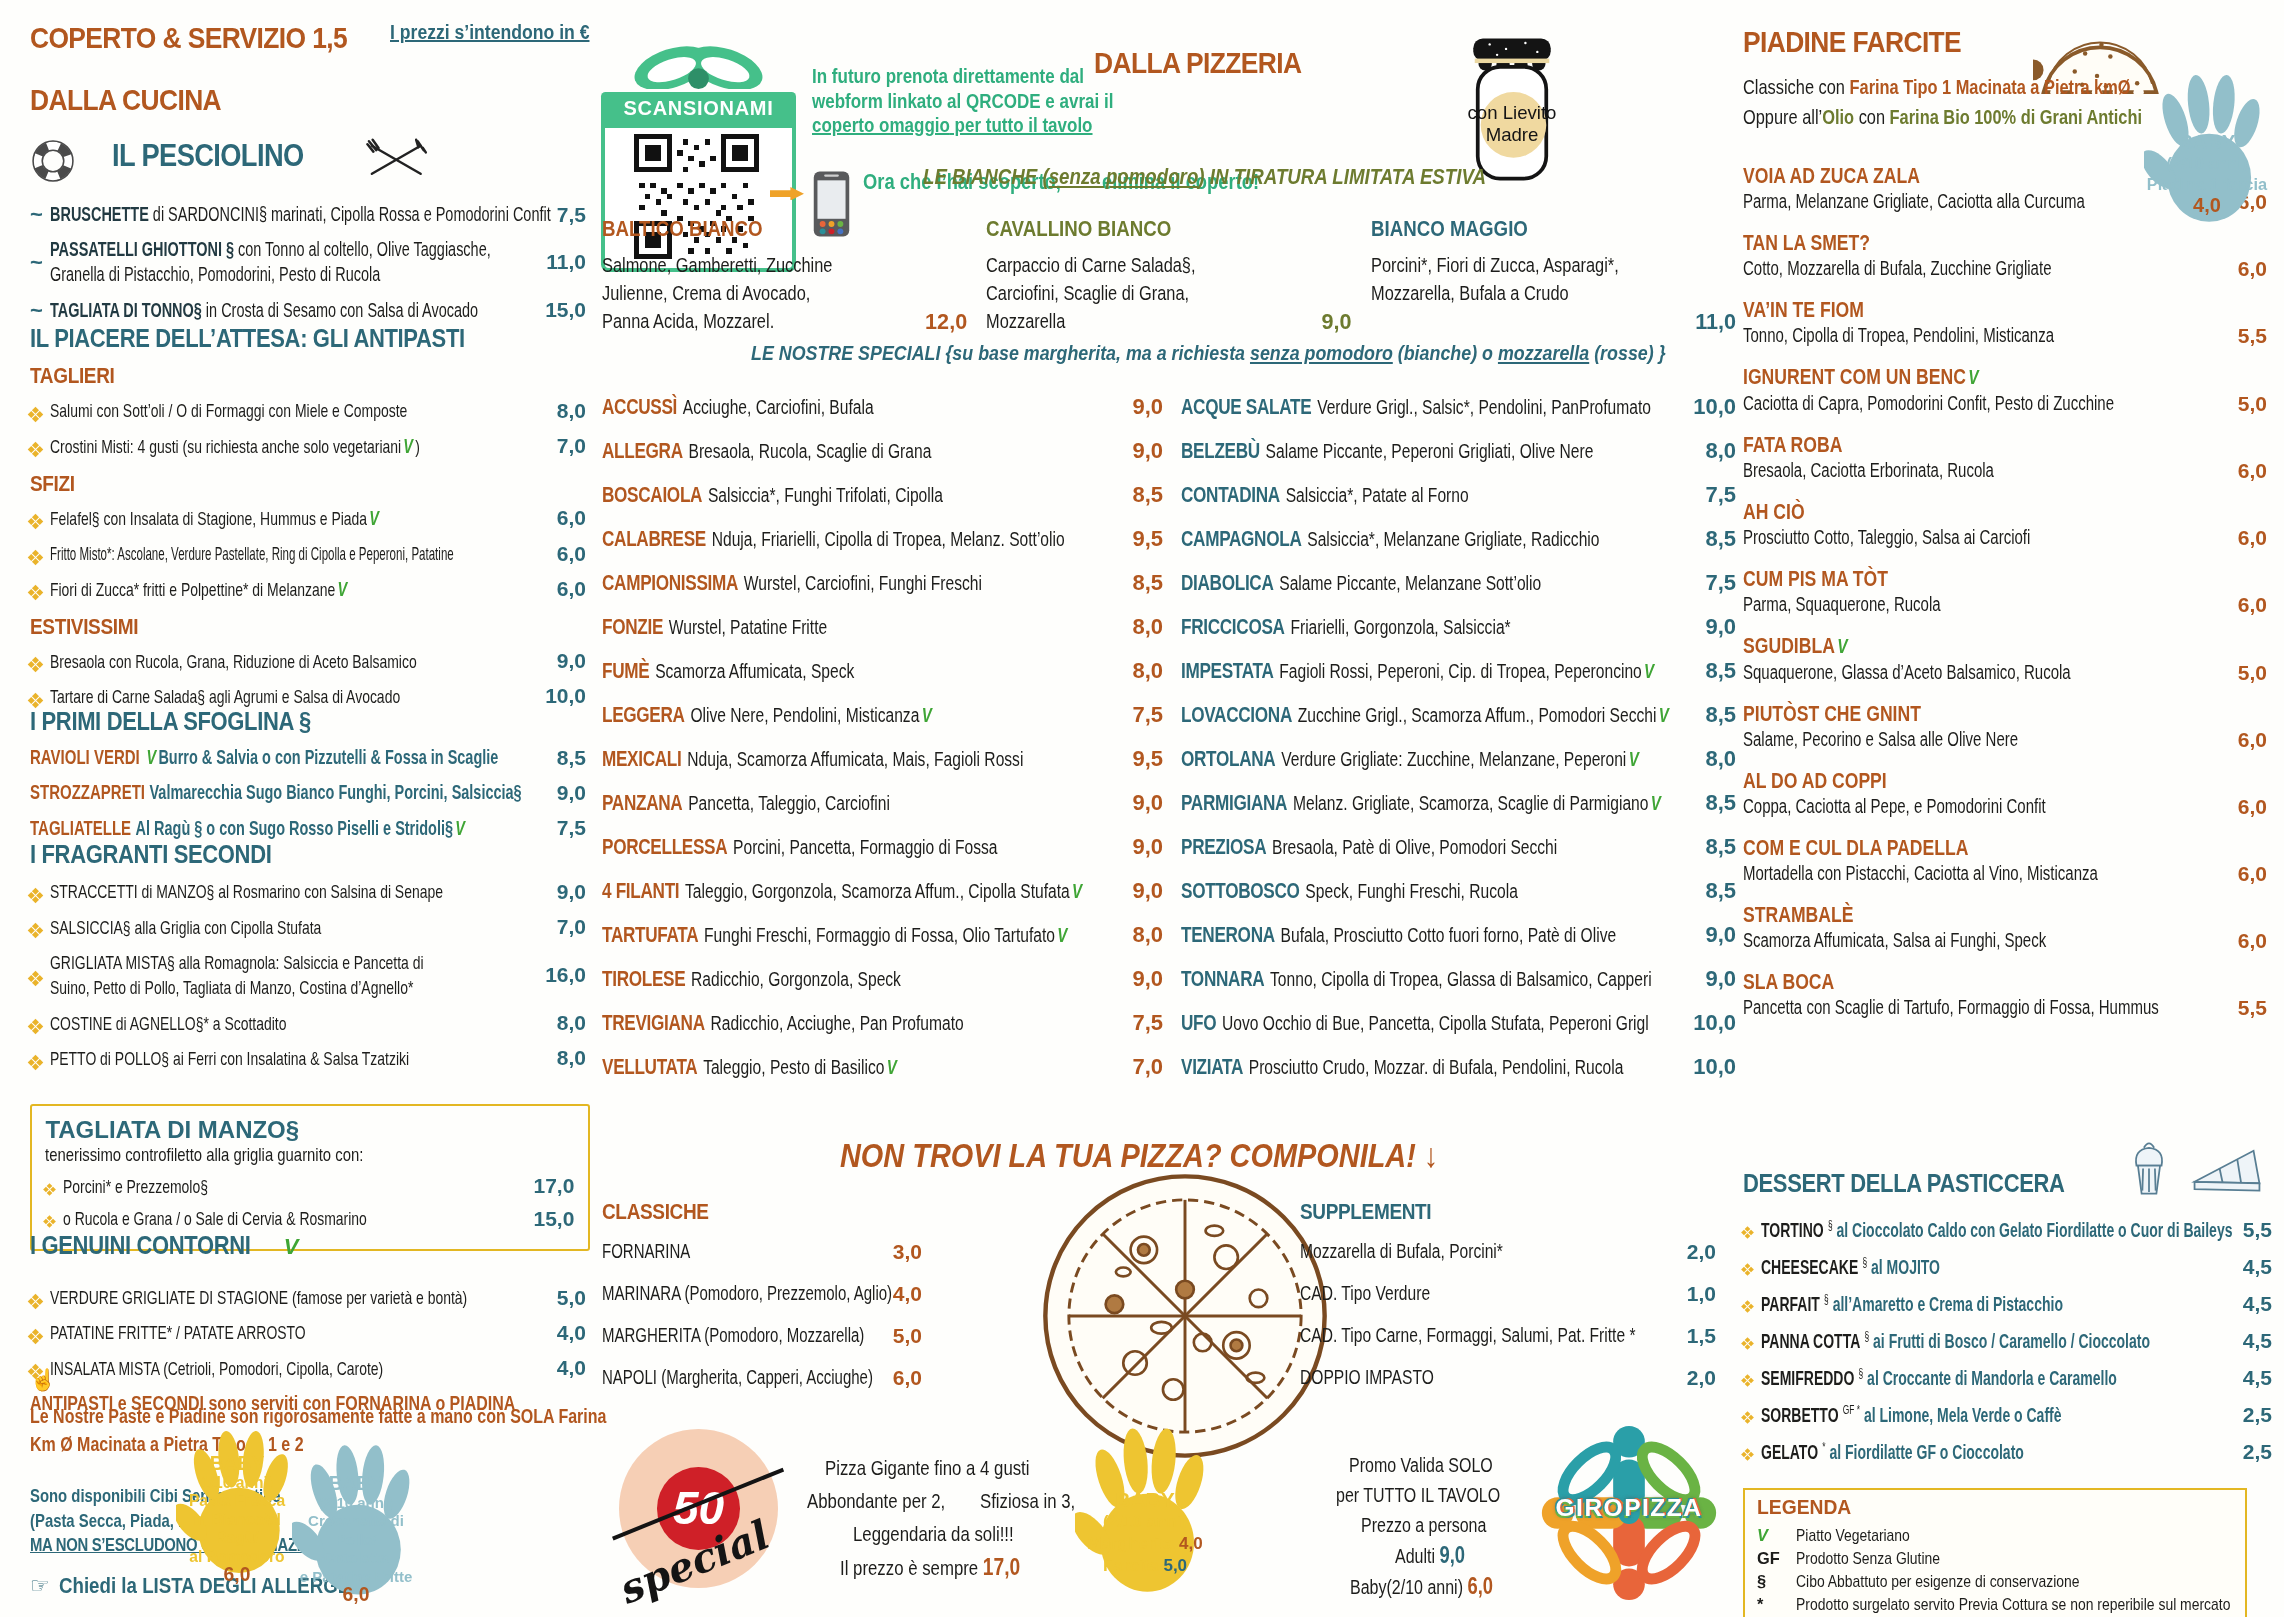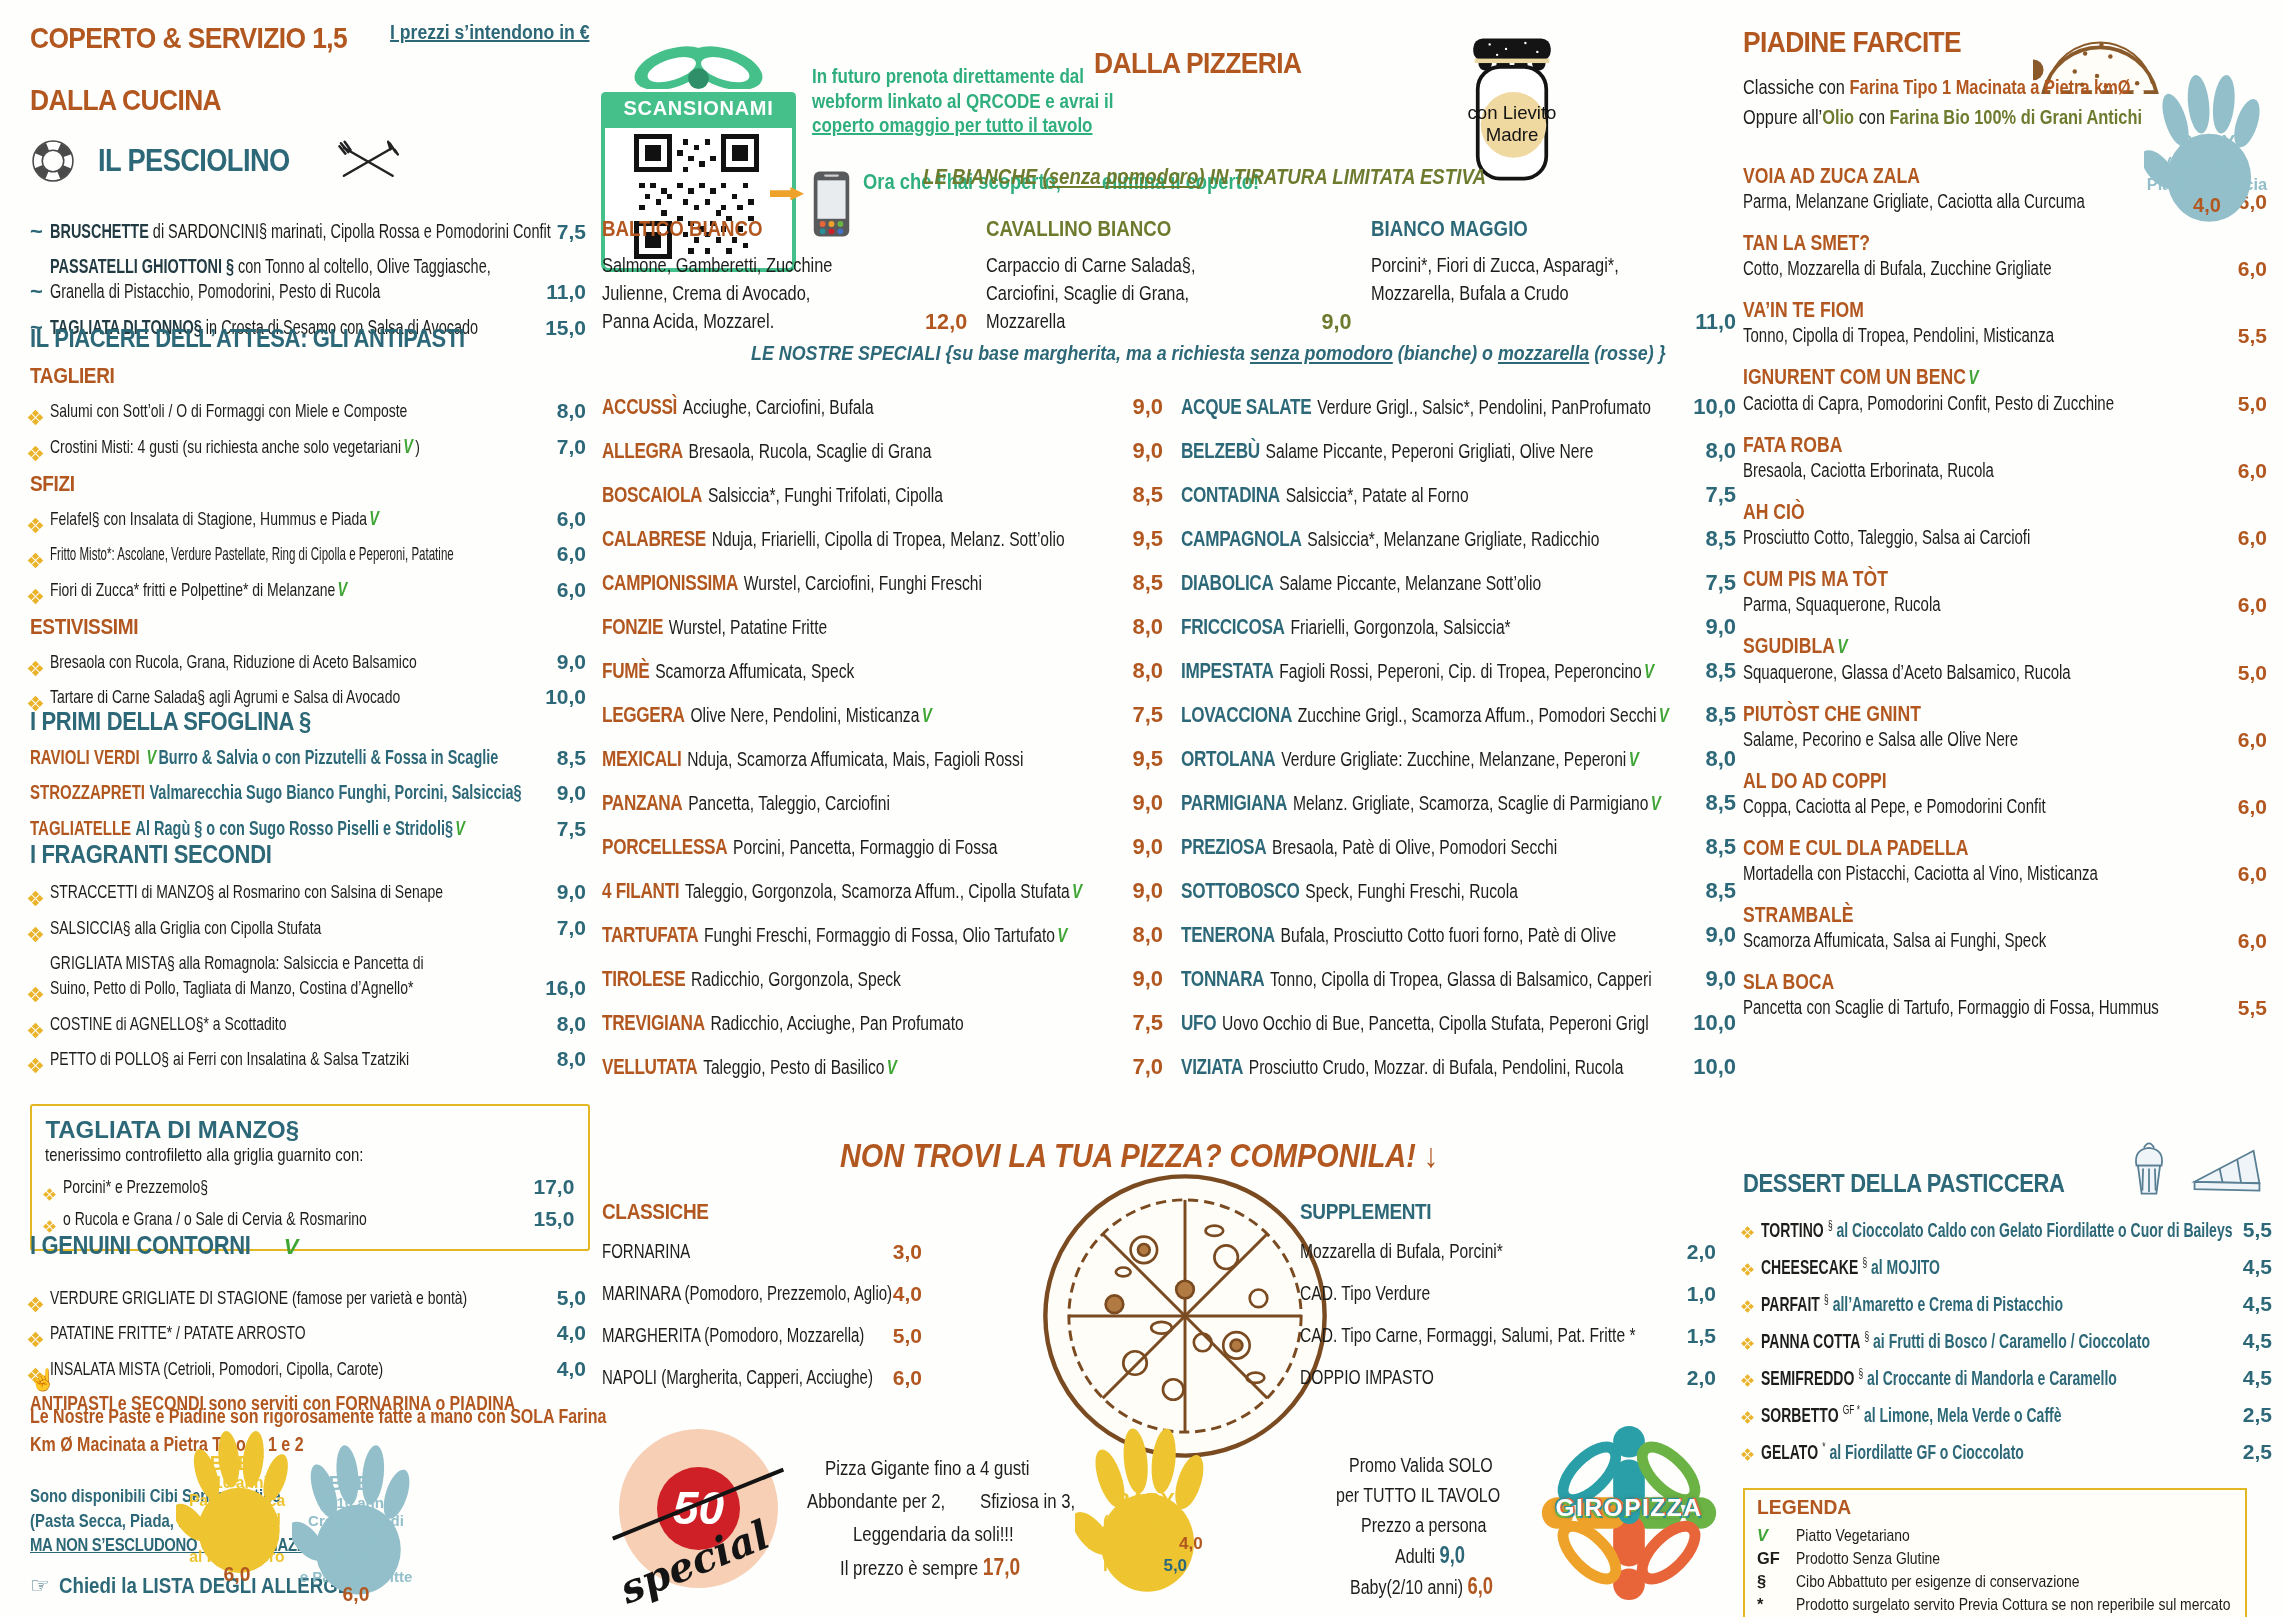--- a/index.html
+++ b/index.html
@@ -20,21 +20,21 @@
   .dmd{width:11px;height:11px;min-width:11px;transform:rotate(45deg);display:grid;grid-template-columns:1fr 1fr;grid-template-rows:1fr 1fr;gap:1.5px;margin:7.4px 9px 0 0;}
   .dmd i{background:#eab32a;}
   .dmd.small{width:9px;height:9px;min-width:9px;margin-top:6px;}
   .tilde{color:#2d6878;font-weight:700;font-size:22px;margin-right:7.4px;line-height:25px;}
   .tilde::before{content:"~";}
   .veg-ic{color:#3fa535;font-weight:700;font-style:italic;font-size:19.3px;padding:0 3px;}
   .veg-ic::before{content:"V";}
   .hand-ic::before{content:"\261D";color:#b2571f;font-size:21px;padding-right:4.5px;}
   .point-ic::before{content:"\261E";color:#2d6878;font-size:22px;padding-right:6px;}
   
-  .row{display:flex;align-items:flex-end;margin-bottom:10.4px;}
+  .row{display:flex;align-items:center;margin-bottom:10.4px;}
   .ltext{flex:1;min-width:0;}
   .lline{display:block;white-space:nowrap;transform:scaleX(.75);transform-origin:0 50%;font-size:18.6px;line-height:25px;}
   .lline b{font-weight:700;}
   .tight .lline{transform:scaleX(.62);}
   .lname{color:#223a42;font-weight:700;}
   .pname{font-size:20px;margin-right:6px;}
   
   .sp-row{display:flex;align-items:center;height:27px;margin-bottom:17px;}
   .sp-text{flex:1;min-width:0;display:inline-block;transform:scaleX(.78);transform-origin:0 50%;white-space:nowrap;font-size:20px;}
   .sp-name{font-size:22px;letter-spacing:-0.4px;margin-right:7.4px;}
@@ -84,21 +84,21 @@
 <div class="page">
 
   <section class="abs" style="left:30px;top:21px;width:556px;height:1591px">
     <div class="abs" style="left:0;top:0;width:556px;display:flex;justify-content:space-between;align-items:flex-start">
       <span class="h1 t-orange cx">COPERTO &amp; SERVIZIO 1,5</span>
       <span class="t-teal cx" style="font-size:20px;font-weight:700;text-decoration:underline">I prezzi s’intendono in €</span>
     </div>
     <div class="abs h1 t-orange" style="left:0;top:62px"><span class="cx">DALLA CUCINA</span></div>
 
     <div class="abs" style="left:0;top:117px;width:556px">
-      <div style="display:flex;align-items:center;gap:22px;margin-bottom:35px">
+      <div style="display:flex;gap:36px;margin-bottom:18px">
         <svg width="46" height="46" viewBox="0 0 60 60">
           <circle cx="30" cy="30" r="20" fill="none" stroke="#4a4a4a" stroke-width="11"></circle>
           <circle cx="30" cy="30" r="20" fill="none" stroke="#fff" stroke-width="11" stroke-dasharray="15.7 15.7" stroke-dashoffset="7.85"></circle>
           <circle cx="30" cy="30" r="26" fill="none" stroke="#4a4a4a" stroke-width="2"></circle>
           <circle cx="30" cy="30" r="14" fill="none" stroke="#4a4a4a" stroke-width="2"></circle>
         </svg>
         <span class="h1 t-teal cx" style="font-size:31px">IL PESCIOLINO</span>
         <svg width="62" height="42" viewBox="0 0 84 56">
           <g stroke="#222" stroke-width="3.4" fill="none" stroke-linecap="round">
             <line x1="8" y1="48" x2="74" y2="10"></line>

